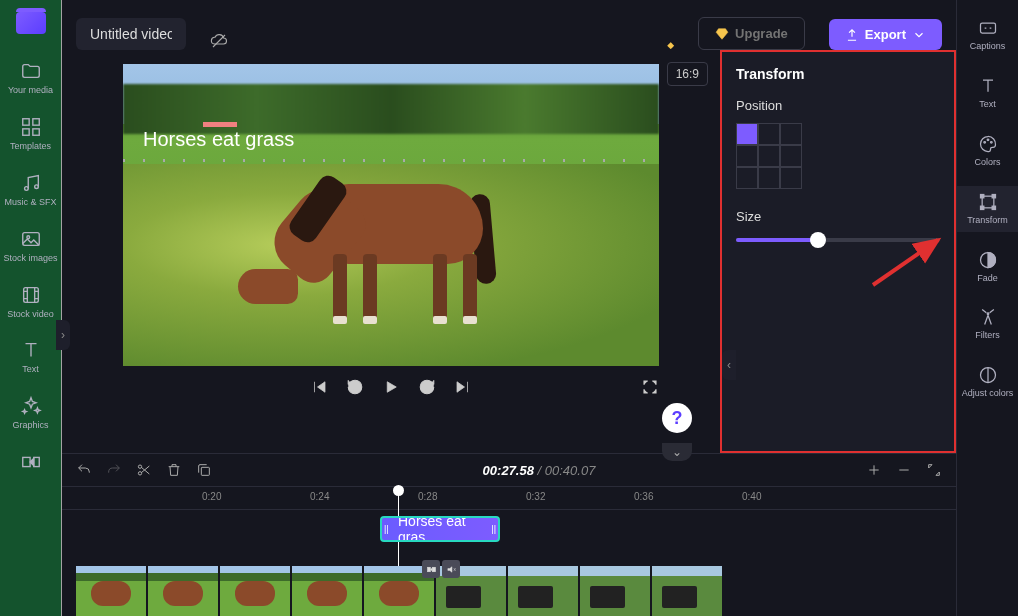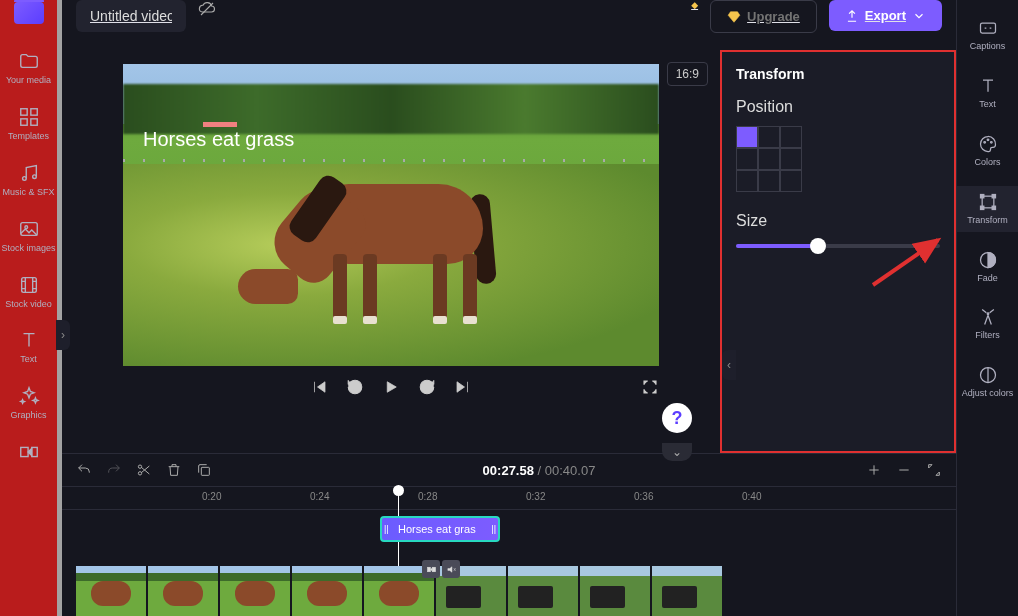--- a/index.html
+++ b/index.html
@@ -1,40 +1,40 @@
 <!DOCTYPE html>
 <html><head>
 <meta charset="utf-8">
 <style>
 * { margin: 0; padding: 0; box-sizing: border-box; font-family: -apple-system, BlinkMacSystemFont, "Segoe UI", sans-serif; }
 body { background: #15161f; color: #e0e0e8; width: 1018px; height: 616px; overflow: hidden; position: relative; }
 
 .app { display: grid; grid-template-columns: 62px 1fr 62px; height: 616px; }
 
 
-.left-sidebar { background: #b91c1c; border-right: 5px solid #a3a3a3; display: flex; flex-direction: column; align-items: center; padding-top: 2px; gap: 12px; }
+.left-sidebar { background: #14532d; border-right: 1px solid #a3a3a3; display: flex; flex-direction: column; align-items: center; padding-top: 12px; gap: 12px; }
 .logo { width: 30px; height: 22px; background: linear-gradient(135deg, #7d5cff 0%, #5b3dff 100%); border-radius: 4px; position: relative; margin-bottom: 10px; }
 .logo::before { content:""; position:absolute; top:-4px; left:0; right:0; height:4px; background:#7d5cff; border-radius:4px 4px 0 0; }
 .left-item { display:flex; flex-direction:column; align-items:center; gap:4px; cursor:pointer; width:100%; padding:4px 0; }
 .left-item span { font-size:9px; color:#b0b0c0; text-align:center; line-height:1.1; }
 .left-item svg { width:22px; height:22px; stroke:#b0b0c0; fill:none; stroke-width:1.5; }
 .left-expand { position:absolute; left:56px; top:320px; width:14px; height:30px; background:#1e1f2b; border-radius:0 6px 6px 0; display:flex; align-items:center; justify-content:center; cursor:pointer; }
 .left-expand::after { content:"›"; color:#888; font-size:12px; }
 
 
 .right-sidebar { background: #15161f; border-left: 1px solid #2a2b38; display:flex; flex-direction:column; align-items:center; padding-top:12px; gap:12px; }
 .right-item { display:flex; flex-direction:column; align-items:center; gap:4px; cursor:pointer; width:100%; padding:6px 0; }
 .right-item.active { background:#22232f; }
 .right-item span { font-size:9px; color:#b0b0c0; text-align:center; line-height:1.1; }
 .right-item svg { width:20px; height:20px; stroke:#b0b0c0; fill:none; stroke-width:1.5; }
 
 
 .main { display:flex; flex-direction:column; }
 
-.topbar { height:50px; display:flex; align-items:flex-start; padding:0 14px; gap:12px;text-decoration:underline; }
+.topbar { height:50px; display:flex; align-items:flex-end; padding:0 14px; gap:24px; }
 .title-input { background:#22232f; border:none; color:#ddd; padding:8px 14px; border-radius:6px; font-size:14px; width:110px; }
 .cloud-off { color:#aaa; display:inline-flex; }
 .diamond { color:#f6c54d; margin-left:auto; font-size:9px; }
 .btn { display:inline-flex; align-items:center; gap:6px; padding:8px 16px; border-radius:6px; font-size:13px; font-weight:600; cursor:pointer; border:none; }
 .btn-upgrade { background:transparent; border:1px solid #3a3b48; color:#737373; }
 .btn-upgrade svg{ width:14px; height:14px; stroke:#f6c54d; fill:#f6c54d; }
 .btn-export { background:#7d5cff; color:#fff; }
 .btn-export svg { width:14px; height:14px; stroke:#fff; fill:none; stroke-width:2; }
 
 .stage-row { display:flex; flex:1; }
@@ -64,42 +64,42 @@
 .fullscreen-btn { position:absolute; right:0; }
 .right-expand { position:absolute; right:-16px; top:300px; width:14px; height:30px; background:#1e1f2b; border-radius:6px 0 0 6px; display:flex; align-items:center; justify-content:center; cursor:pointer;}
 .right-expand::after { content:"‹"; color:#888; font-size:12px;}
 .help-btn { position:absolute; right:28px; bottom:20px; width:30px; height:30px; background:#fff; border-radius:50%; color:#5b3dff; font-weight:700; display:flex; align-items:center; justify-content:center; font-size:18px; cursor:pointer; }
 .collapse-down { position:absolute; right:28px; bottom:-8px; width:30px; height:18px; background:#2a2b35; border-radius:0 0 10px 10px; display:flex; align-items:center; justify-content:center; cursor:pointer; }
 .collapse-down::after{ content:"⌄"; color:#aaa; font-size:12px;}
 
 
 .transform-panel { width:236px; background:#1b1c27; padding:14px; border:2px solid #e03030; }
 .tp-title { font-weight:700; font-size:14px; color:#fff; margin-bottom:16px; }
-.tp-label { font-size:16px; color:#ddd; margin-bottom:10px; }
+.tp-label { font-size:13px; color:#ddd; margin-bottom:10px; }
 .position-grid { display:grid; grid-template-columns:repeat(3,22px); grid-template-rows:repeat(3,22px); gap:0; margin-bottom:20px; }
 .pos-cell { border:1px solid #3a3b48; cursor:pointer; }
 .pos-cell.selected { background:#7d5cff; }
 .size-slider { position:relative; height:4px; background:#3a3b48; border-radius:2px; margin-top:14px; }
 .size-fill { position:absolute; left:0; top:0; bottom:0; width:40%; background:#7d5cff; border-radius:2px;}
 .size-thumb { position:absolute; left:40%; top:-6px; width:16px; height:16px; background:#fff; border-radius:50%; cursor:pointer; transform:translateX(-50%); }
 
 
 .timeline { border-top:1px solid #2a2b38; background:#15161f; }
 .tl-toolbar { display:flex; align-items:center; gap:14px; padding:8px 14px; }
 .tl-btn { background:none; border:none; color:#aaa; cursor:pointer; display:inline-flex; }
 .tl-btn svg { width:16px; height:16px; stroke:#aaa; fill:none; stroke-width:1.5; }
-.tl-time { margin:0 auto; font-size:13px; }
+.tl-time { margin:0 auto; font-size:13px;font-style:italic; }
 .tl-time .cur { color:#fff; font-weight:600;}
 .tl-time .dur { color:#888;}
 .tl-ruler { position:relative; height:24px; border-top:1px solid #2a2b38; border-bottom:1px solid #2a2b38; }
 .tick { position:absolute; top:4px; font-size:10px; color:#888; }
 .playhead { position:absolute; top:0; bottom:-130px; width:1px; background:#fff; }
 .playhead::before { content:""; position:absolute; top:-2px; left:-5px; width:11px; height:11px; background:#fff; border-radius:50%; }
 .tl-tracks { position:relative; padding:12px 14px 0 14px; }
-.text-clip { position:absolute; left:318px; top:6px; width:120px; height:26px; background:linear-gradient(90deg,#6b5cff,#7d5cff); border:2px solid #28d8c0; border-radius:4px; display:flex; align-items:center; padding:0 8px; font-size:11px; color:#fff; overflow:hidden; }
+.text-clip { position:absolute; left:318px; top:6px; width:120px; height:26px; background:linear-gradient(90deg,#6b5cff,#7d5cff); border:2px solid #28d8c0; border-radius:4px; display:flex; align-items:center; padding:0 8px; font-size:14px; color:#fff; overflow:hidden; }
 .text-clip::before, .text-clip::after { content:"||"; position:absolute; color:#fff; font-size:9px; }
 .text-clip::before{ left:2px;} .text-clip::after{ right:2px;}
 .video-track { display:flex; margin-top:44px; height:50px; gap:2px; }
 .thumb { flex:0 0 70px; height:50px; background:linear-gradient(180deg,#a3c5e8 0% 15%,#3d6b2a 15% 30%,#6eaa3e 30% 100%); position:relative; }
 .thumb .h { position:absolute; left:15px; top:15px; width:40px; height:25px; background:#8b4a2a; border-radius:12px; }
 .thumb2 { flex:0 0 70px; height:50px; background:linear-gradient(180deg,#a8c8e0 0% 20%,#5a8a3e 20% 100%); position:relative; }
 .thumb2 .lap { position:absolute; left:10px; top:20px; width:35px; height:22px; background:#222; border-radius:2px; }
 .clip-icons { position:absolute; left:360px; top:50px; display:flex; gap:2px; z-index:2;}
 .clip-icon { width:18px; height:18px; background:#4a4b58; border-radius:3px; display:flex; align-items:center; justify-content:center; }
 .clip-icon svg{ width:11px; height:11px; stroke:#ddd; fill:#ddd;}

